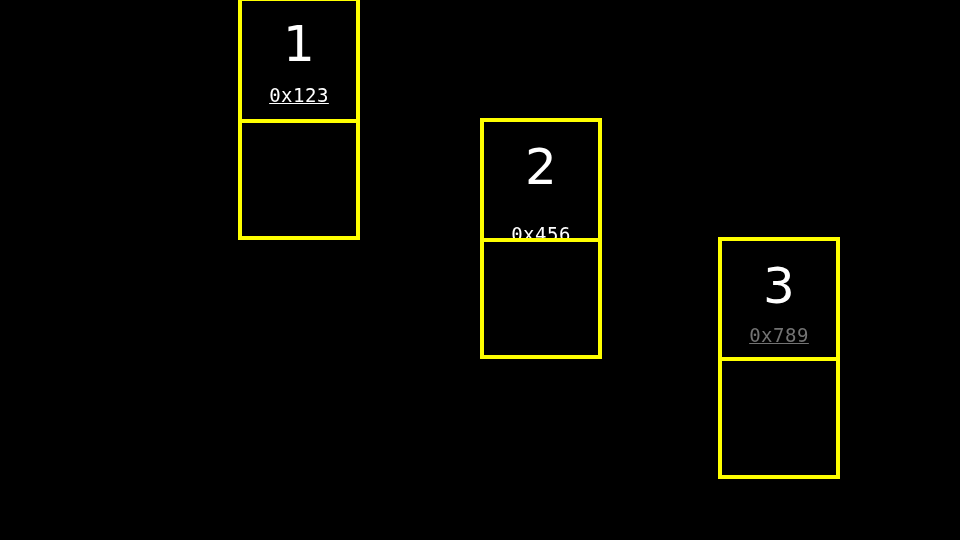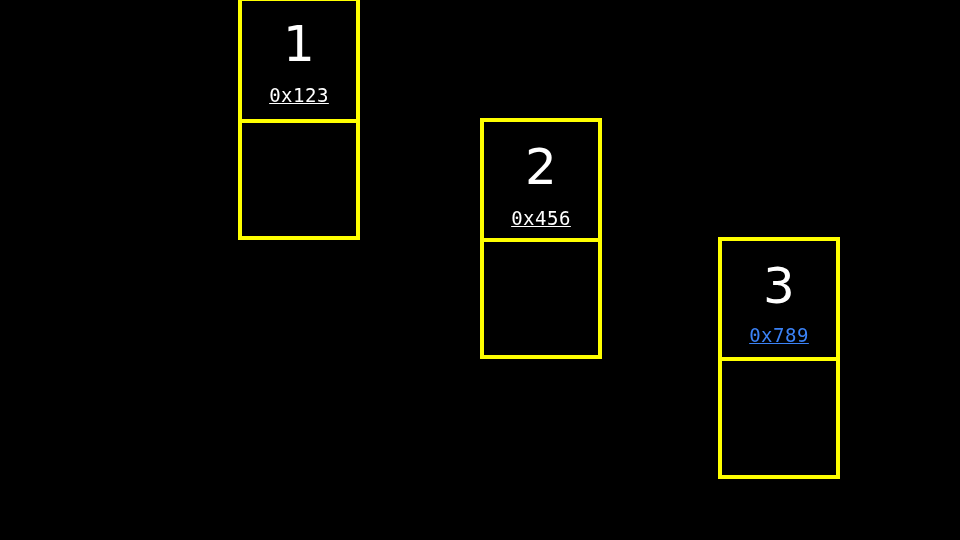--- a/index.html
+++ b/index.html
@@ -75,26 +75,26 @@
     <div class="node-data-cell" id="node-0-data" style="height: 122px; flex: 0 0 122px; border-bottom-color: rgb(255, 255, 0);">
       <div class="node-value" id="node-0-value" style="margin-top: 18px; color: rgb(255, 255, 255);">1</div>
       <div class="node-address" id="node-0-address" style="margin-top: 17px; color: rgb(255, 255, 255);">0x123</div>
     </div>
     <div class="node-next-cell"></div>
   </div>
 
   <div class="node" id="node-1" style="left: 480px; top: 118px; width: 122px; height: 241px; border-color: rgb(255, 255, 0); background: rgb(0, 0, 0);">
     <div class="node-data-cell" id="node-1-data" style="height: 120px; flex: 0 0 120px; border-bottom-color: rgb(255, 255, 0);">
       <div class="node-value" id="node-1-value" style="margin-top: 20px; color: rgb(255, 255, 255);">2</div>
-      <div class="node-address" id="node-1-address" style="margin-top: 17px; color: rgb(255, 255, 255);">0x456</div>
+      <div class="node-address" id="node-1-address" style="margin-top: 33px; color: rgb(255, 255, 255);">0x456</div>
     </div>
     <div class="node-next-cell"></div>
   </div>
 
   <div class="node" id="node-2" style="left: 718px; top: 237px; width: 122px; height: 242px; border-color: rgb(255, 255, 0); background: rgb(0, 0, 0);">
     <div class="node-data-cell" id="node-2-data" style="height: 120px; flex: 0 0 120px; border-bottom-color: rgb(255, 255, 0);">
       <div class="node-value" id="node-2-value" style="margin-top: 20px; color: rgb(255, 255, 255);">3</div>
-      <div class="node-address" id="node-2-address" style="margin-top: 15px; color: #3b82f6;">0x789</div>
+      <div class="node-address" id="node-2-address" style="margin-top: 15px; color: #737373;">0x789</div>
     </div>
     <div class="node-next-cell"></div>
   </div>
 
 </div>
 
 </body></html>

